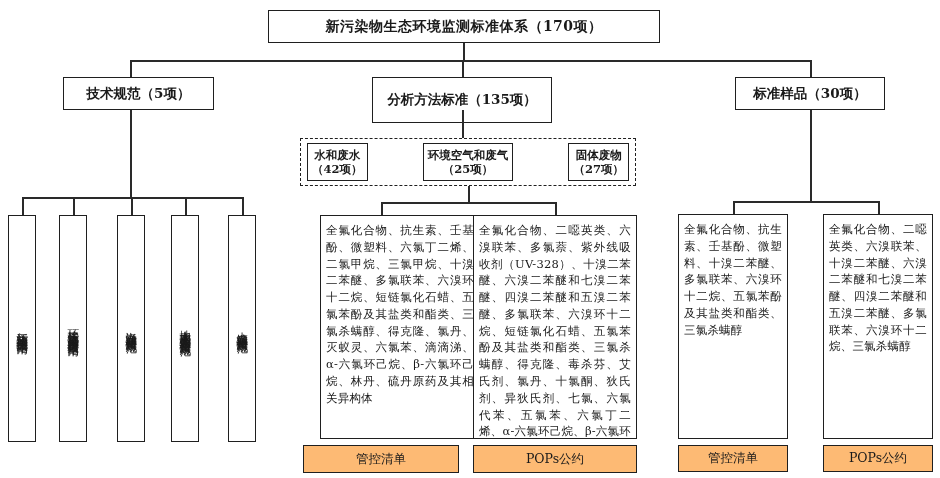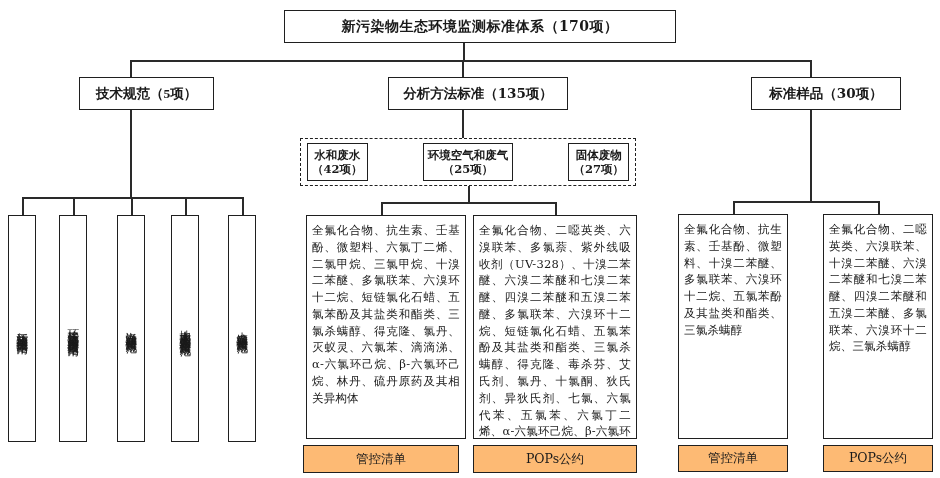--- a/index.html
+++ b/index.html
@@ -1,19 +1,19 @@
 <!DOCTYPE html>
 <html><head>
 <meta charset="utf-8">
 <style>
   html,body{margin:0;padding:0;background:#ffffff;}
   body{font-family:"DejaVu Serif","Liberation Serif",serif;color:#1a1a1a;}
   #canvas{position:relative;width:940px;height:478px;background:#fff;overflow:hidden;}
 
-  .box{position:absolute;box-sizing:border-box;border:1.5px solid #1f1f1f;background:#fff;margin-left:16px;}
+  .box{position:absolute;box-sizing:border-box;border:1.5px solid #1f1f1f;background:#fff;}
   .center{display:flex;align-items:center;justify-content:center;text-align:center;}
 
   .root-box{border-width:1.7px;font-weight:bold;font-size:14px;letter-spacing:.5px;}
   .lvl2-box{border-width:1.7px;font-weight:bold;font-size:13.5px;}
 
   
   .vl,.hl{position:absolute;background:#2a2a2a;}
   .vl{width:1.5px;}
   .hl{height:1.5px;}
 
@@ -45,24 +45,24 @@
   <div class="box center root-box" style="left:268px;top:10px;width:392px;height:33px;">
     <span>新污染物生态环境监测标准体系（170项）</span>
   </div>
 
   <div class="vl" style="left:463px;top:43px;height:18px;"></div>
   <div class="hl" style="left:130px;top:60px;width:680px;"></div>
   <div class="vl" style="left:130px;top:60px;height:18px;"></div>
   <div class="vl" style="left:462px;top:60px;height:18px;"></div>
   <div class="vl" style="left:810px;top:60px;height:18px;"></div>
 
-  <div class="box center lvl2-box" style="left:63px;top:77px;width:135px;height:33px;font-family:Liberation Serif, serif;">
+  <div class="box center lvl2-box" style="left:63px;top:77px;width:151px;height:33px;">
     <span>技术规范（5项）</span>
   </div>
-  <div class="box center lvl2-box" style="left:372px;top:77px;width:180px;height:33px;justify-content:center;">
+  <div class="box center lvl2-box" style="left:372px;top:77px;width:180px;height:46px;justify-content:center;">
     <span>分析方法标准（135项）</span>
   </div>
   <div class="box center lvl2-box" style="left:735px;top:77px;width:150px;height:33px;text-align:right;">
     <span>标准样品（30项）</span>
   </div>
 
   <div class="vl" style="left:130px;top:110px;height:87px;"></div>
   <div class="hl" style="left:22px;top:197px;width:220px;"></div>
   <div class="vl" style="left:22px;top:197px;height:18px;"></div>
   <div class="vl" style="left:73px;top:197px;height:18px;"></div>
@@ -101,21 +101,21 @@
       <div>固体废物</div>
       <div>（27项）</div>
     </div>
   </div>
 
   <div class="vl" style="left:468px;top:186px;height:16px;"></div>
   <div class="hl" style="left:381px;top:202px;width:174px;"></div>
   <div class="vl" style="left:381px;top:202px;height:13px;"></div>
   <div class="vl" style="left:555px;top:202px;height:13px;"></div>
 
-  <div class="list-box" style="left:306px;top:215px;width:160px;height:224px;">
+  <div class="list-box" style="left:320px;top:215px;width:160px;height:224px;">
     <span>全氟化合物、抗生素、壬基酚、微塑料、六氯丁二烯、二氯甲烷、三氯甲烷、十溴二苯醚、多氯联苯、六溴环十二烷、短链氯化石蜡、五氯苯酚及其盐类和酯类、三氯杀螨醇、得克隆、氯丹、灭蚁灵、六氯苯、滴滴涕、α-六氯环己烷、β-六氯环己烷、林丹、硫丹原药及其相关异构体</span>
   </div>
   <div class="list-box" style="left:473px;top:215px;width:164px;height:224px;">
     <span>全氟化合物、二噁英类、六溴联苯、多氯萘、紫外线吸收剂（UV-328）、十溴二苯醚、六溴二苯醚和七溴二苯醚、四溴二苯醚和五溴二苯醚、多氯联苯、六溴环十二烷、短链氯化石蜡、五氯苯酚及其盐类和酯类、三氯杀螨醇、得克隆、毒杀芬、艾氏剂、氯丹、十氯酮、狄氏剂、异狄氏剂、七氯、六氯代苯、五氯苯、六氯丁二烯、α-六氯环己烷、β-六氯环己烷、林丹、灭蚁灵、硫丹、甲氧滴滴涕、滴滴涕</span>
   </div>
   <div class="foot-box" style="left:303px;top:445px;width:156px;height:28px;">
     <span>管控清单</span>
   </div>
   <div class="foot-box" style="left:473px;top:445px;width:164px;height:28px;">
     <span>POPs公约</span>

